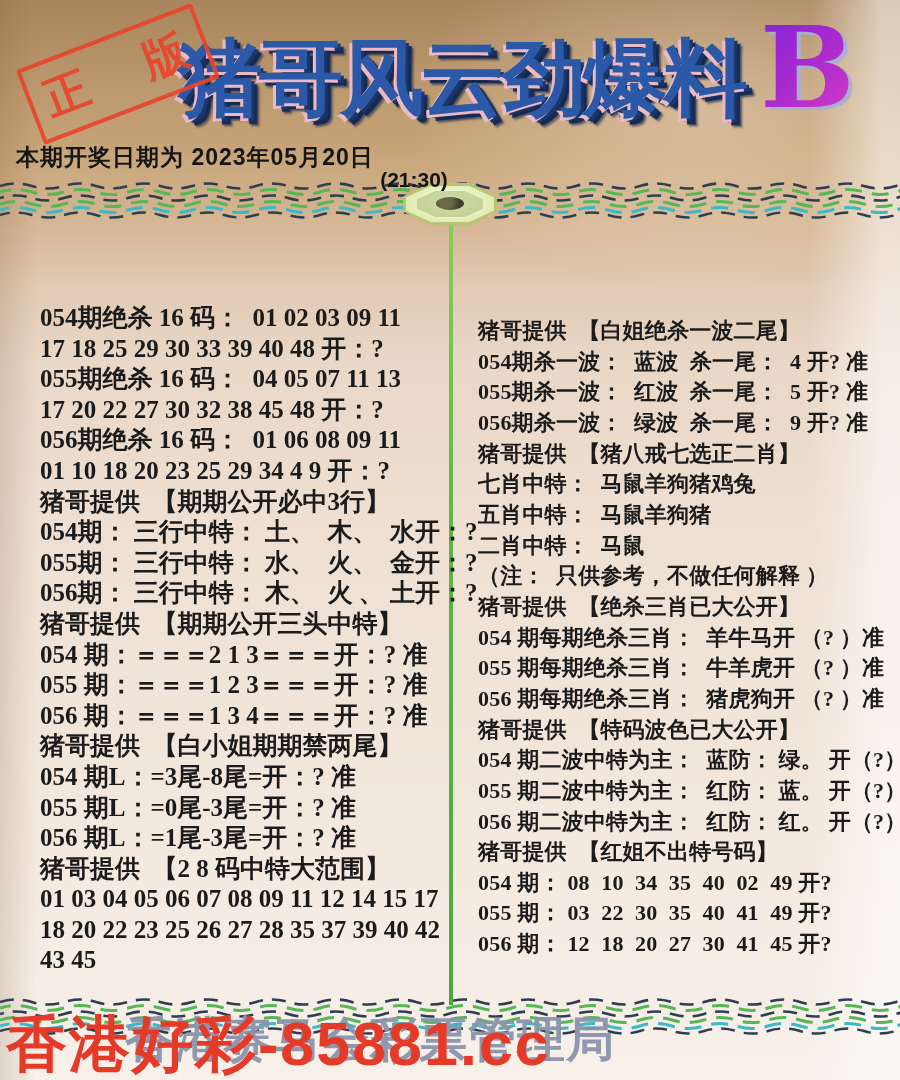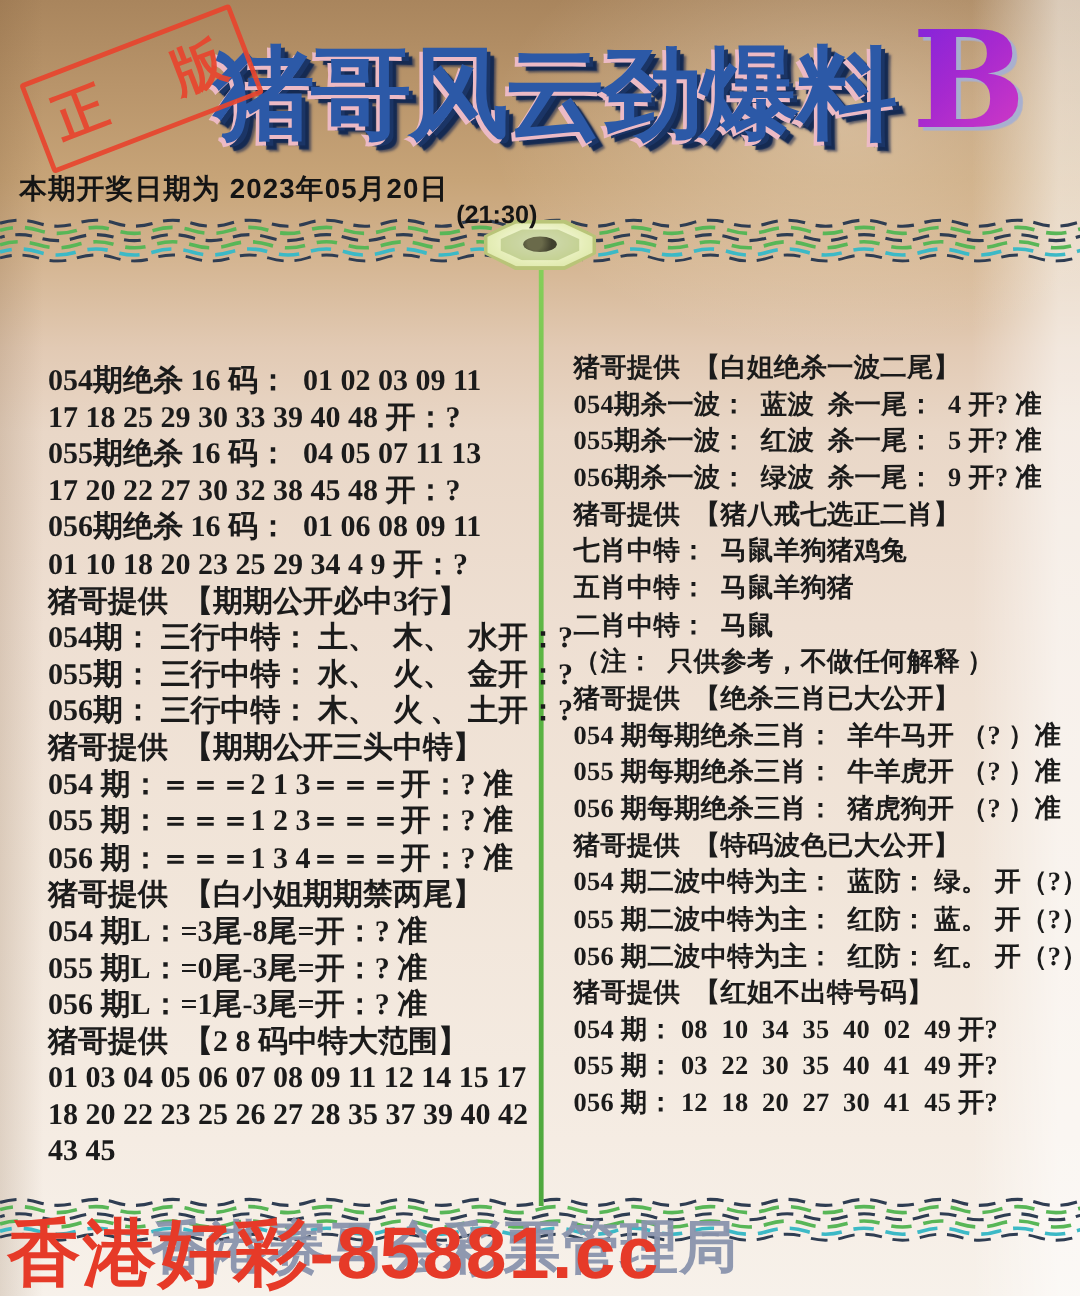--- a/index.html
+++ b/index.html
@@ -63,21 +63,21 @@
   .seal-core{
     position:absolute;left:33px;top:14px;width:28px;height:13px;border-radius:50%;
     background:radial-gradient(circle at 35% 40%,#6a6a4a 30%,#3f3f2d 70%);
   }
   
   .vline{left:449px;top:219px;width:4px;height:786px;
     background:linear-gradient(180deg,#86cf5a 0,#5cb544 40%,#4ea83e 100%);z-index:1;}
   
   .col{font-weight:bold;color:#1b1b1b;white-space:pre;z-index:3;}
   .col-left{left:40px;top:303px;width:410px;font-size:25px;line-height:30.6px;}
-  .col-right{left:478px;top:291px;width:422px;font-size:22px;line-height:30.65px;letter-spacing:0.2px;}
+  .col-right{left:478px;top:316px;width:422px;font-size:22px;line-height:30.65px;letter-spacing:0.2px;}
   .line{height:inherit;font-family:Liberation Serif, serif;}
   
   .agency{left:0;top:1008px;width:740px;text-align:center;
     font-size:48px;font-weight:bold;color:#8a94ad;letter-spacing:1px;z-index:3;opacity:0.95;}
   .red-mark{left:6px;top:1004px;font-size:61px;font-weight:900;color:#e63a28;
     letter-spacing:2px;z-index:4;white-space:nowrap;}
 </style>
 </head>
 <body>
 

